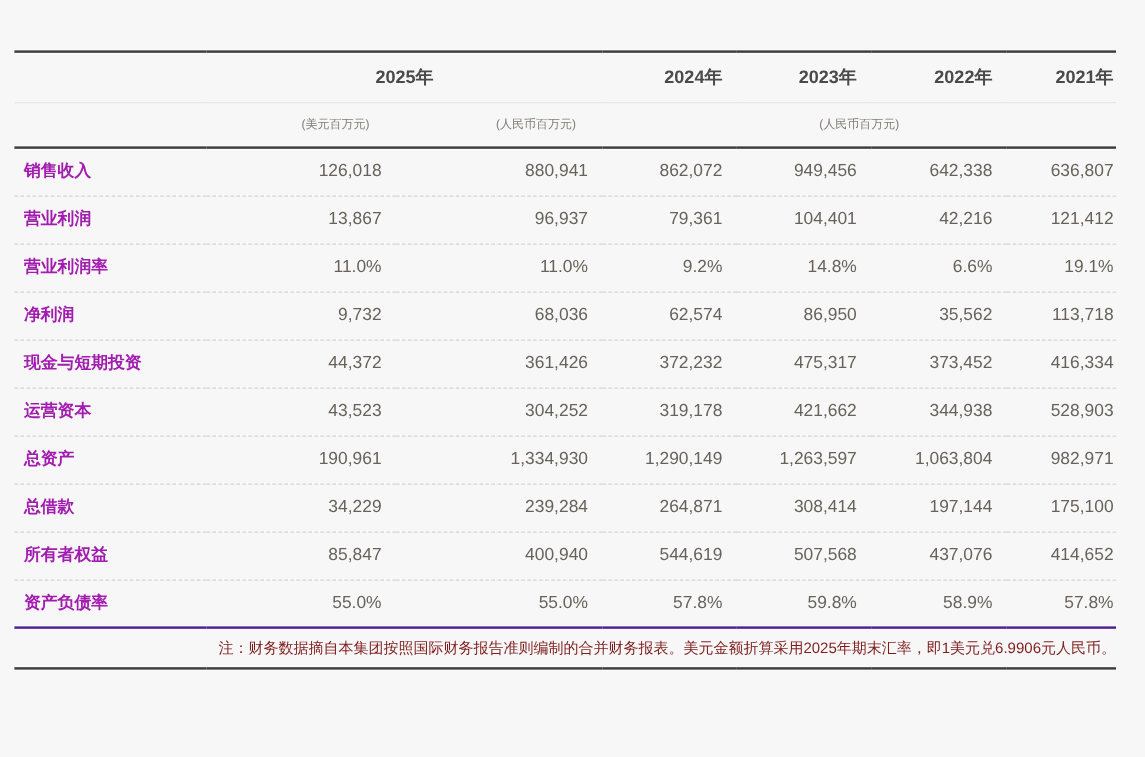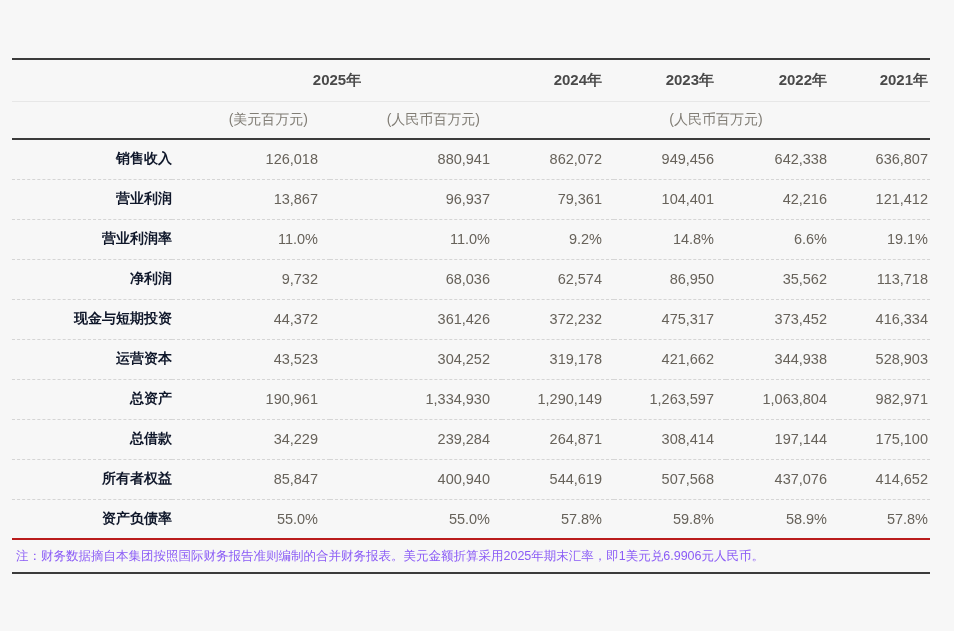--- a/index.html
+++ b/index.html
@@ -20,21 +20,21 @@
     font-size: 17px;
     font-weight: bold;
     color: #333333;
     margin: 2px 0 0 0;
     letter-spacing: 0.5px;
   }
   table.fin-table {
     border-collapse: collapse;
     table-layout: fixed;
     width: 918px;
-    margin-top: 48px;
+    margin-top: 32px;
     border-top: 2px solid #3b3b3b;
   }
   th, td {
     box-sizing: border-box;
     margin: 0;
     vertical-align: middle;
   }
   tr.years th {
     height: 42px;
     border-bottom: 1px solid #e7e7e7;
@@ -47,60 +47,60 @@
   tr.years th.year-span {
     text-align: center;
     padding-right: 0;
   }
   tr.years th.last {
     padding-right: 2px;
   }
   tr.units th {
     height: 38px;
     border-bottom: 2px solid #3b3b3b;
-    font-size: 14px;
+    font-size: 10px;
     font-weight: normal;
     color: #817d75;
     text-align: right;
     padding: 0 22px 0 0;
   }
   tr.units th.unit-span {
     text-align: center;
     padding-right: 0;
   }
   tr.units th.blank, tr.years th.blank {
     padding: 0;
   }
   tbody td {
     height: 40px;
     font-size: 14.5px;
     color: #67625a;
     text-align: right;
     padding: 0 12px 0 0;
   }
   tbody td.label {
-    text-align: right;
+    text-align: left;
     padding: 0 0 0 8px;
     font-weight: bold;
-    color: #0f172a;
+    color: #a21caf;
     font-size: 14px;
   }
   tbody td.last {
     padding-right: 2px;
   }
   tbody tr + tr td {
     border-top: 1px dashed #d5d5d5;
   }
   tfoot td.footnote-cell {
-    border-top: 2px solid #b91c1c;
+    border-top: 2px solid #4c1d95;
     border-bottom: 2px solid #3b3b3b;
     height: 34px;
     font-size: 12.5px;
-    color: #8b5cf6;
-    text-align: left;
+    color: #7f1d1d;
+    text-align: right;
     padding: 0 0 0 4px;
   }
 </style>
 </head>
 <body>
 
 <div class="page">
 
   <table class="fin-table">
     <colgroup>

